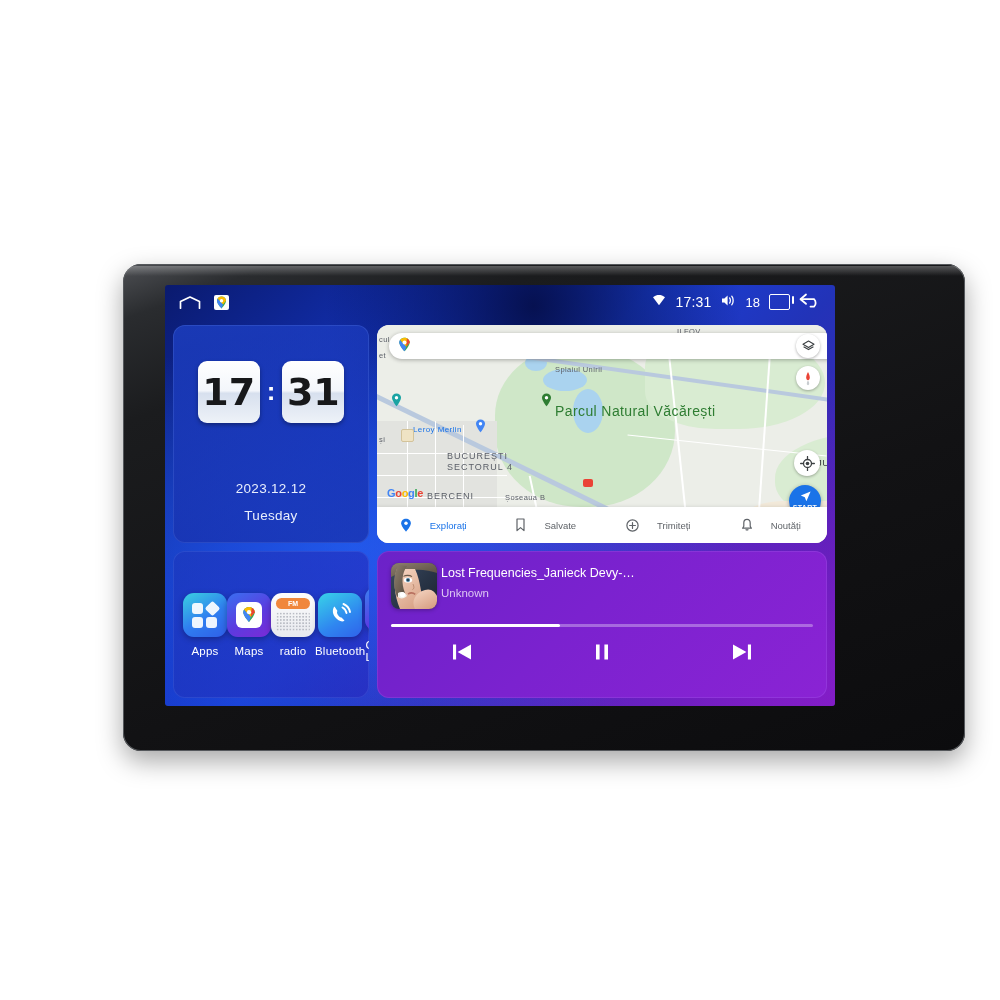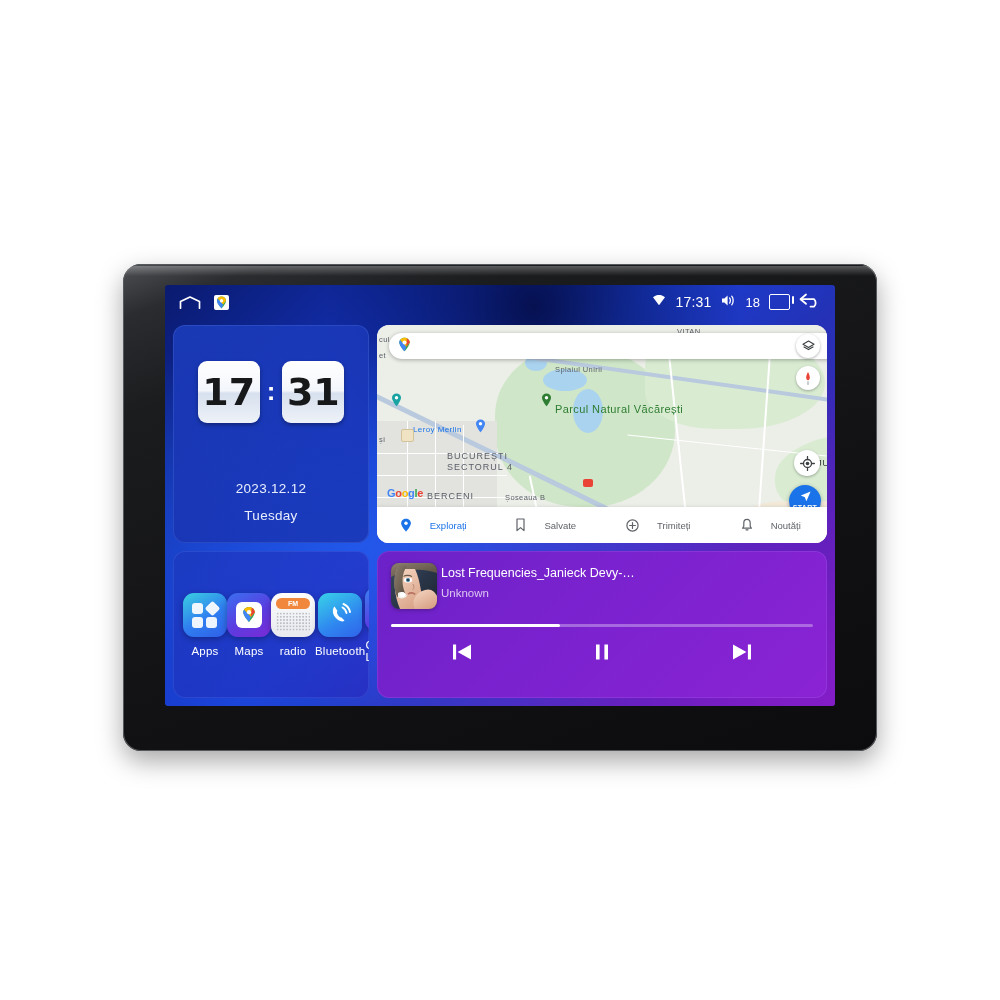--- a/index.html
+++ b/index.html
@@ -4,21 +4,21 @@
 <style>
   html,body{margin:0;padding:0;}
   body{
     width:1000px;height:1000px;background:#ffffff;overflow:hidden;
     font-family:"Liberation Sans", sans-serif;
   }
   .stage{position:relative;width:1000px;height:1000px;}
 
   
   .device{
-    position:absolute;left:123px;top:264px;width:754px;height:487px;
+    position:absolute;left:123px;top:264px;width:842px;height:487px;
     border-radius:18px;
     background:linear-gradient(160deg,#4e5054 0%,#2a2c2f 7%,#1b1c1e 20%,#121214 60%,#0c0c0e 100%);
     box-shadow:0 10px 26px rgba(0,0,0,.35), inset 0 0 0 1px #55585c;
     padding:0;
   }
   .device::after{
     content:"";position:absolute;left:2px;right:2px;top:2px;height:10px;border-radius:16px 16px 0 0;
     background:linear-gradient(180deg,rgba(255,255,255,.28),rgba(255,255,255,0));
     pointer-events:none;
   }
@@ -79,21 +79,21 @@
   .map-green2{position:absolute;background:#d9ecd2;}
   .map-water{position:absolute;background:#aad3ef;}
   .map-beige{position:absolute;background:#f2e9d9;}
   .map-grey{position:absolute;background:#e2e3df;}
   .road{position:absolute;background:#ffffff;}
   .road-major{position:absolute;background:#b9c9de;}
   .map-label{position:absolute;color:#5c6069;font-size:7.5px;letter-spacing:.4px;white-space:nowrap;}
   .map-label.big{font-size:9px;color:#595d66;letter-spacing:1px;}
   .map-label.dark{color:#3c4043;font-size:9.5px;}
   .map-label.poi{color:#1a73e8;font-size:8px;}
-  .map-label.park{color:#2e7d32;font-size:11px;}
+  .map-label.park{color:#2e7d32;font-size:14px;}
 
   .gsearch{position:absolute;left:12px;top:8px;width:566px;height:26px;border-radius:14px;background:#fff;
            box-shadow:0 1px 4px rgba(0,0,0,.3);display:flex;align-items:center;padding:0 9px;box-sizing:border-box;z-index:5;}
   .gsearch-text{flex:1;color:#5f6368;font-size:13px;margin-left:8px;}
   .layers-btn{position:absolute;right:7px;top:9px;width:24px;height:24px;border-radius:50%;background:#fff;
               box-shadow:0 1px 3px rgba(0,0,0,.3);display:flex;align-items:center;justify-content:center;z-index:6;}
   .compass-btn{position:absolute;right:7px;top:41px;width:24px;height:24px;border-radius:50%;background:#fff;
                box-shadow:0 1px 3px rgba(0,0,0,.3);display:flex;align-items:center;justify-content:center;z-index:6;}
   .locate-btn{position:absolute;right:7px;top:125px;width:26px;height:26px;border-radius:50%;background:#fff;
               box-shadow:0 1px 3px rgba(0,0,0,.3);display:flex;align-items:center;justify-content:center;z-index:6;}
@@ -226,21 +226,21 @@
             <div class="road" style="left:30px;top:96px;width:1.4px;height:128px;"></div>
             <div class="road" style="left:58px;top:96px;width:1.4px;height:128px;"></div>
             <div class="road" style="left:86px;top:100px;width:1.4px;height:124px;"></div>
             <div class="road" style="left:300px;top:20px;width:1.6px;height:190px;transform:rotate(-6deg);"></div>
             <div class="road" style="left:386px;top:14px;width:1.6px;height:200px;transform:rotate(4deg);"></div>
 
             <div class="road" style="left:160px;top:150px;width:2px;height:80px;transform:rotate(-12deg);"></div>
             <div class="road" style="left:250px;top:120px;width:200px;height:1.4px;transform:rotate(6deg);"></div>
 
             <div id="map-labels">
-                <div class="map-label" style="left: 300px; top: 2px;">VITAN</div>
+                <div class="map-label" style="left: 300px; top: 2px;">ILFOV</div>
                 <div class="map-label" style="left: 178px; top: 40px;">Splaiul Unirii</div>
                 <div class="map-label" style="left: 148px; top: 26px;">Unirii</div>
                 <div class="map-label park" style="left: 178px; top: 78px;">Parcul Natural Văcărești</div>
                 <div class="map-label poi" style="left: 36px; top: 100px;">Leroy Merlin</div>
                 <div class="map-label dark" style="left: 440px; top: 132px;">JUDEȚUL ILFOV</div>
                 <div class="map-label big" style="left: 70px; top: 126px;">BUCUREȘTI</div>
                 <div class="map-label big" style="left: 70px; top: 137px;">SECTORUL 4</div>
                 <div class="map-label big" style="left: 50px; top: 166px;">BERCENI</div>
                 <div class="map-label" style="left: 128px; top: 168px;">Șoseaua B</div>
                 <div class="map-label" style="left: 2px; top: 110px;">și</div>

